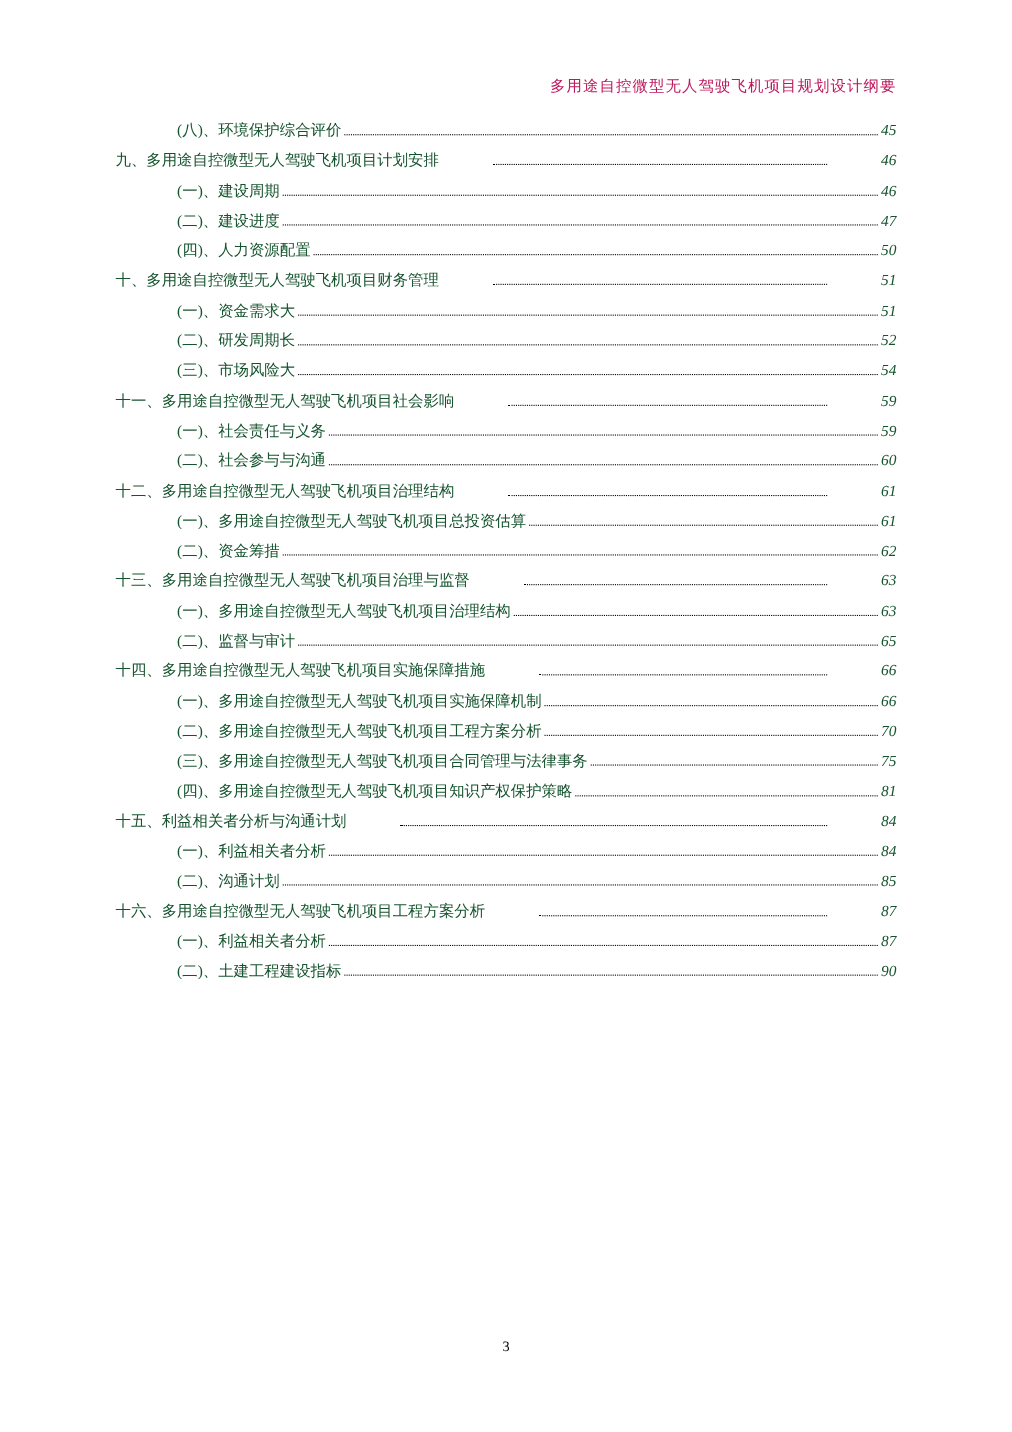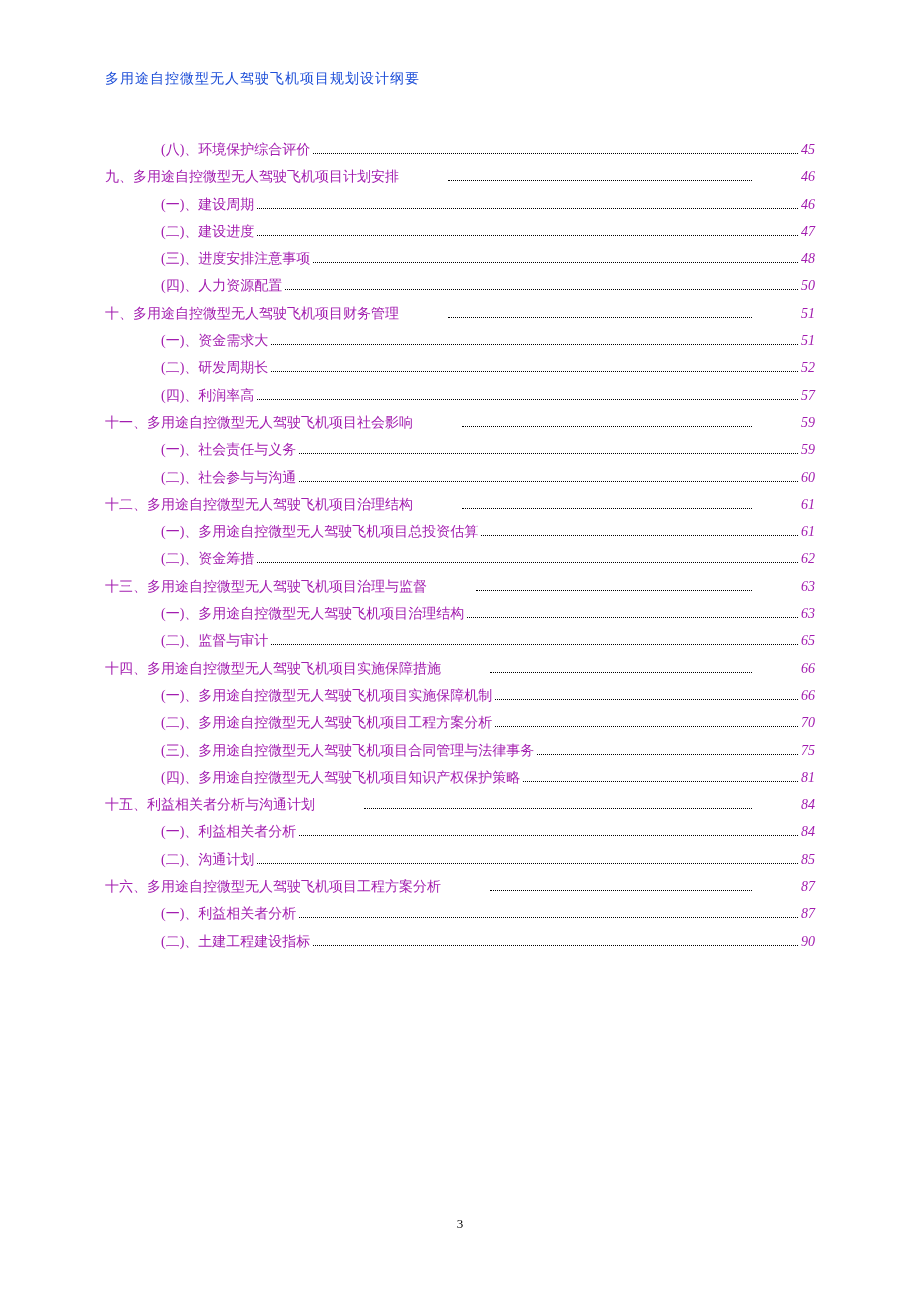--- a/index.html
+++ b/index.html
@@ -9,29 +9,29 @@
     }
     body {
       background: #ffffff;
       font-family: "SimSun", "宋体", serif;
       width: 920px;
       height: 1302px;
       position: relative;
       padding: 70px 105px 0 105px;
     }
     .header-title {
-      text-align: left;
+      text-align: right;
       font-size: 14px;
-      color: #1d4ed8;
-      margin-bottom: 48px;
+      color: #be185d;
+      margin-bottom: 18px;
       letter-spacing: 1px;
     }
     .toc {
       font-size: 14px;
-      color: #a21caf;
+      color: #14532d;
       line-height: 1.95;
     }
     .toc-entry {
       display: flex;
       align-items: baseline;
       white-space: nowrap;
     }
     .toc-entry.level-1 {
       padding-left: 0;
       gap: 46px;
@@ -82,48 +82,43 @@
       <span class="toc-label">(一)、建设周期</span>
       <span class="toc-dots"></span>
       <span class="toc-page">46</span>
     </div>
     <div class="toc-entry level-2">
       <span class="toc-label">(二)、建设进度</span>
       <span class="toc-dots"></span>
       <span class="toc-page">47</span>
     </div>
     <div class="toc-entry level-2">
-      <span class="toc-label">(三)、进度安排注意事项</span>
-      <span class="toc-dots"></span>
-      <span class="toc-page">48</span>
-    </div>
-    <div class="toc-entry level-2">
       <span class="toc-label">(四)、人力资源配置</span>
       <span class="toc-dots"></span>
       <span class="toc-page">50</span>
     </div>
     <div class="toc-entry level-1">
       <span class="toc-label">十、多用途自控微型无人驾驶飞机项目财务管理</span>
       <span class="toc-dots"></span>
       <span class="toc-page">51</span>
     </div>
     <div class="toc-entry level-2">
       <span class="toc-label">(一)、资金需求大</span>
       <span class="toc-dots"></span>
       <span class="toc-page">51</span>
     </div>
     <div class="toc-entry level-2">
       <span class="toc-label">(二)、研发周期长</span>
       <span class="toc-dots"></span>
       <span class="toc-page">52</span>
     </div>
     <div class="toc-entry level-2">
-      <span class="toc-label">(四)、利润率高</span>
-      <span class="toc-dots"></span>
-      <span class="toc-page">57</span>
+      <span class="toc-label">(三)、市场风险大</span>
+      <span class="toc-dots"></span>
+      <span class="toc-page">54</span>
     </div>
     <div class="toc-entry level-1">
       <span class="toc-label">十一、多用途自控微型无人驾驶飞机项目社会影响</span>
       <span class="toc-dots"></span>
       <span class="toc-page">59</span>
     </div>
     <div class="toc-entry level-2">
       <span class="toc-label">(一)、社会责任与义务</span>
       <span class="toc-dots"></span>
       <span class="toc-page">59</span>

